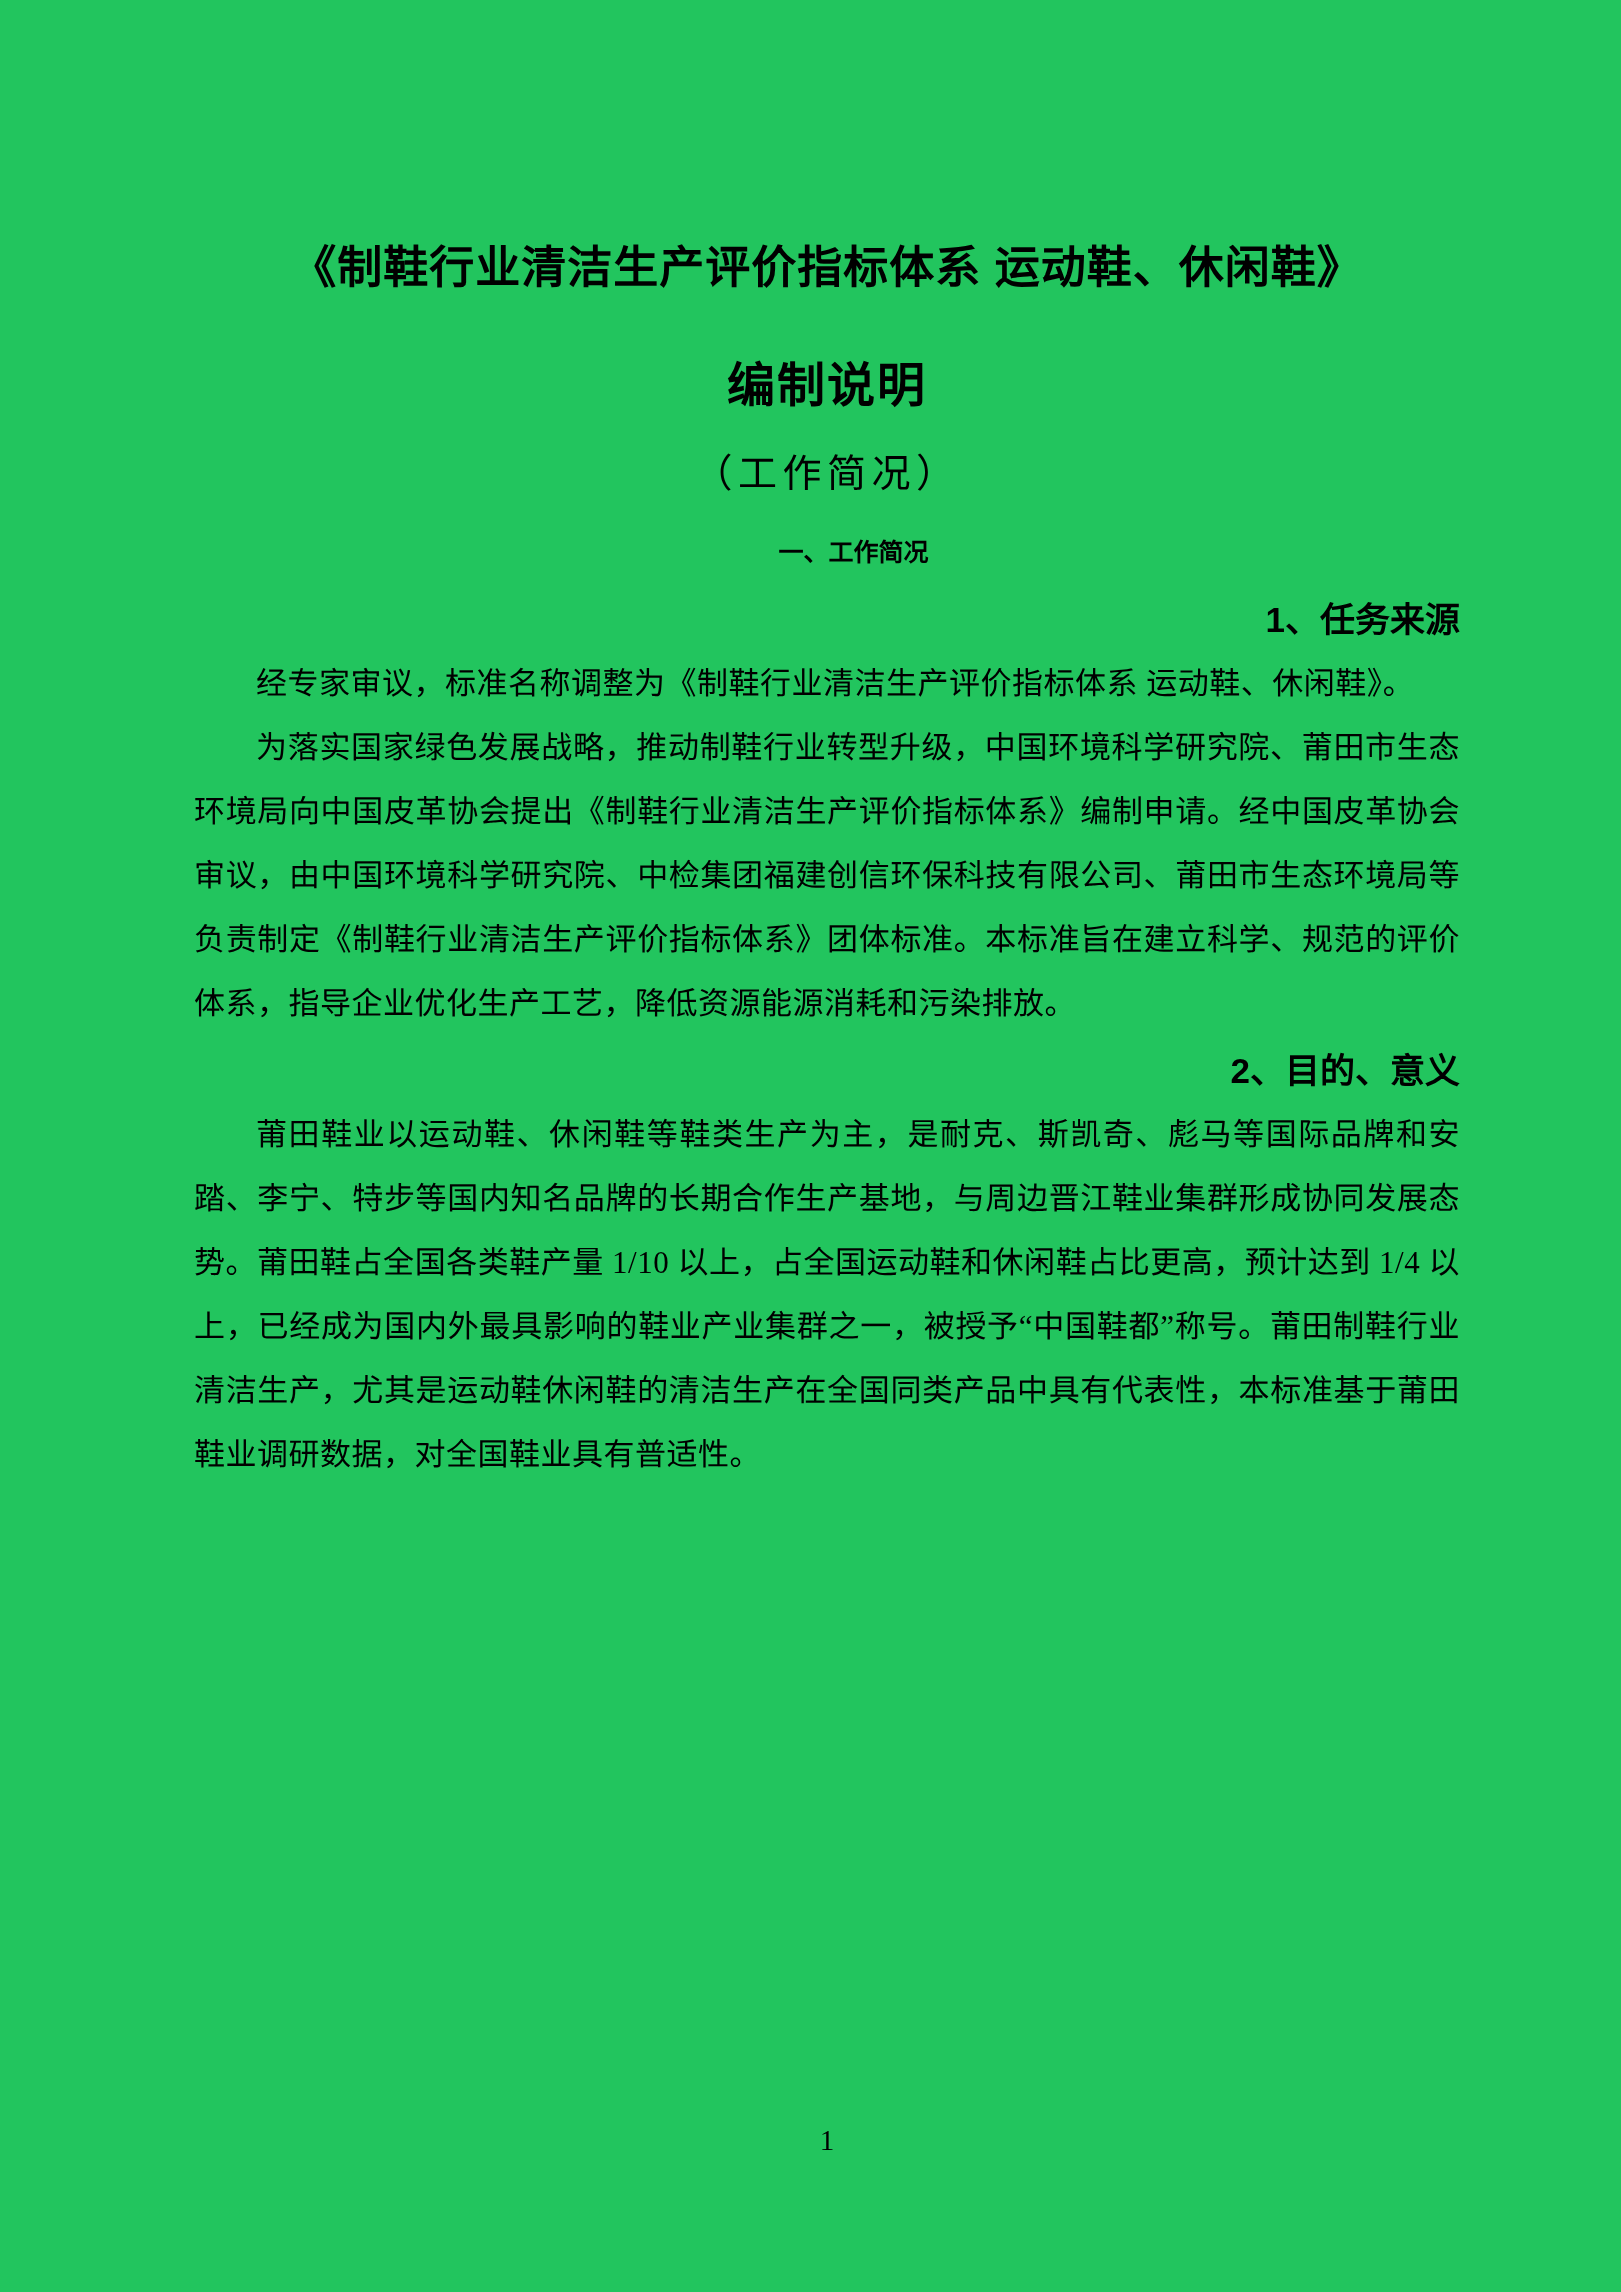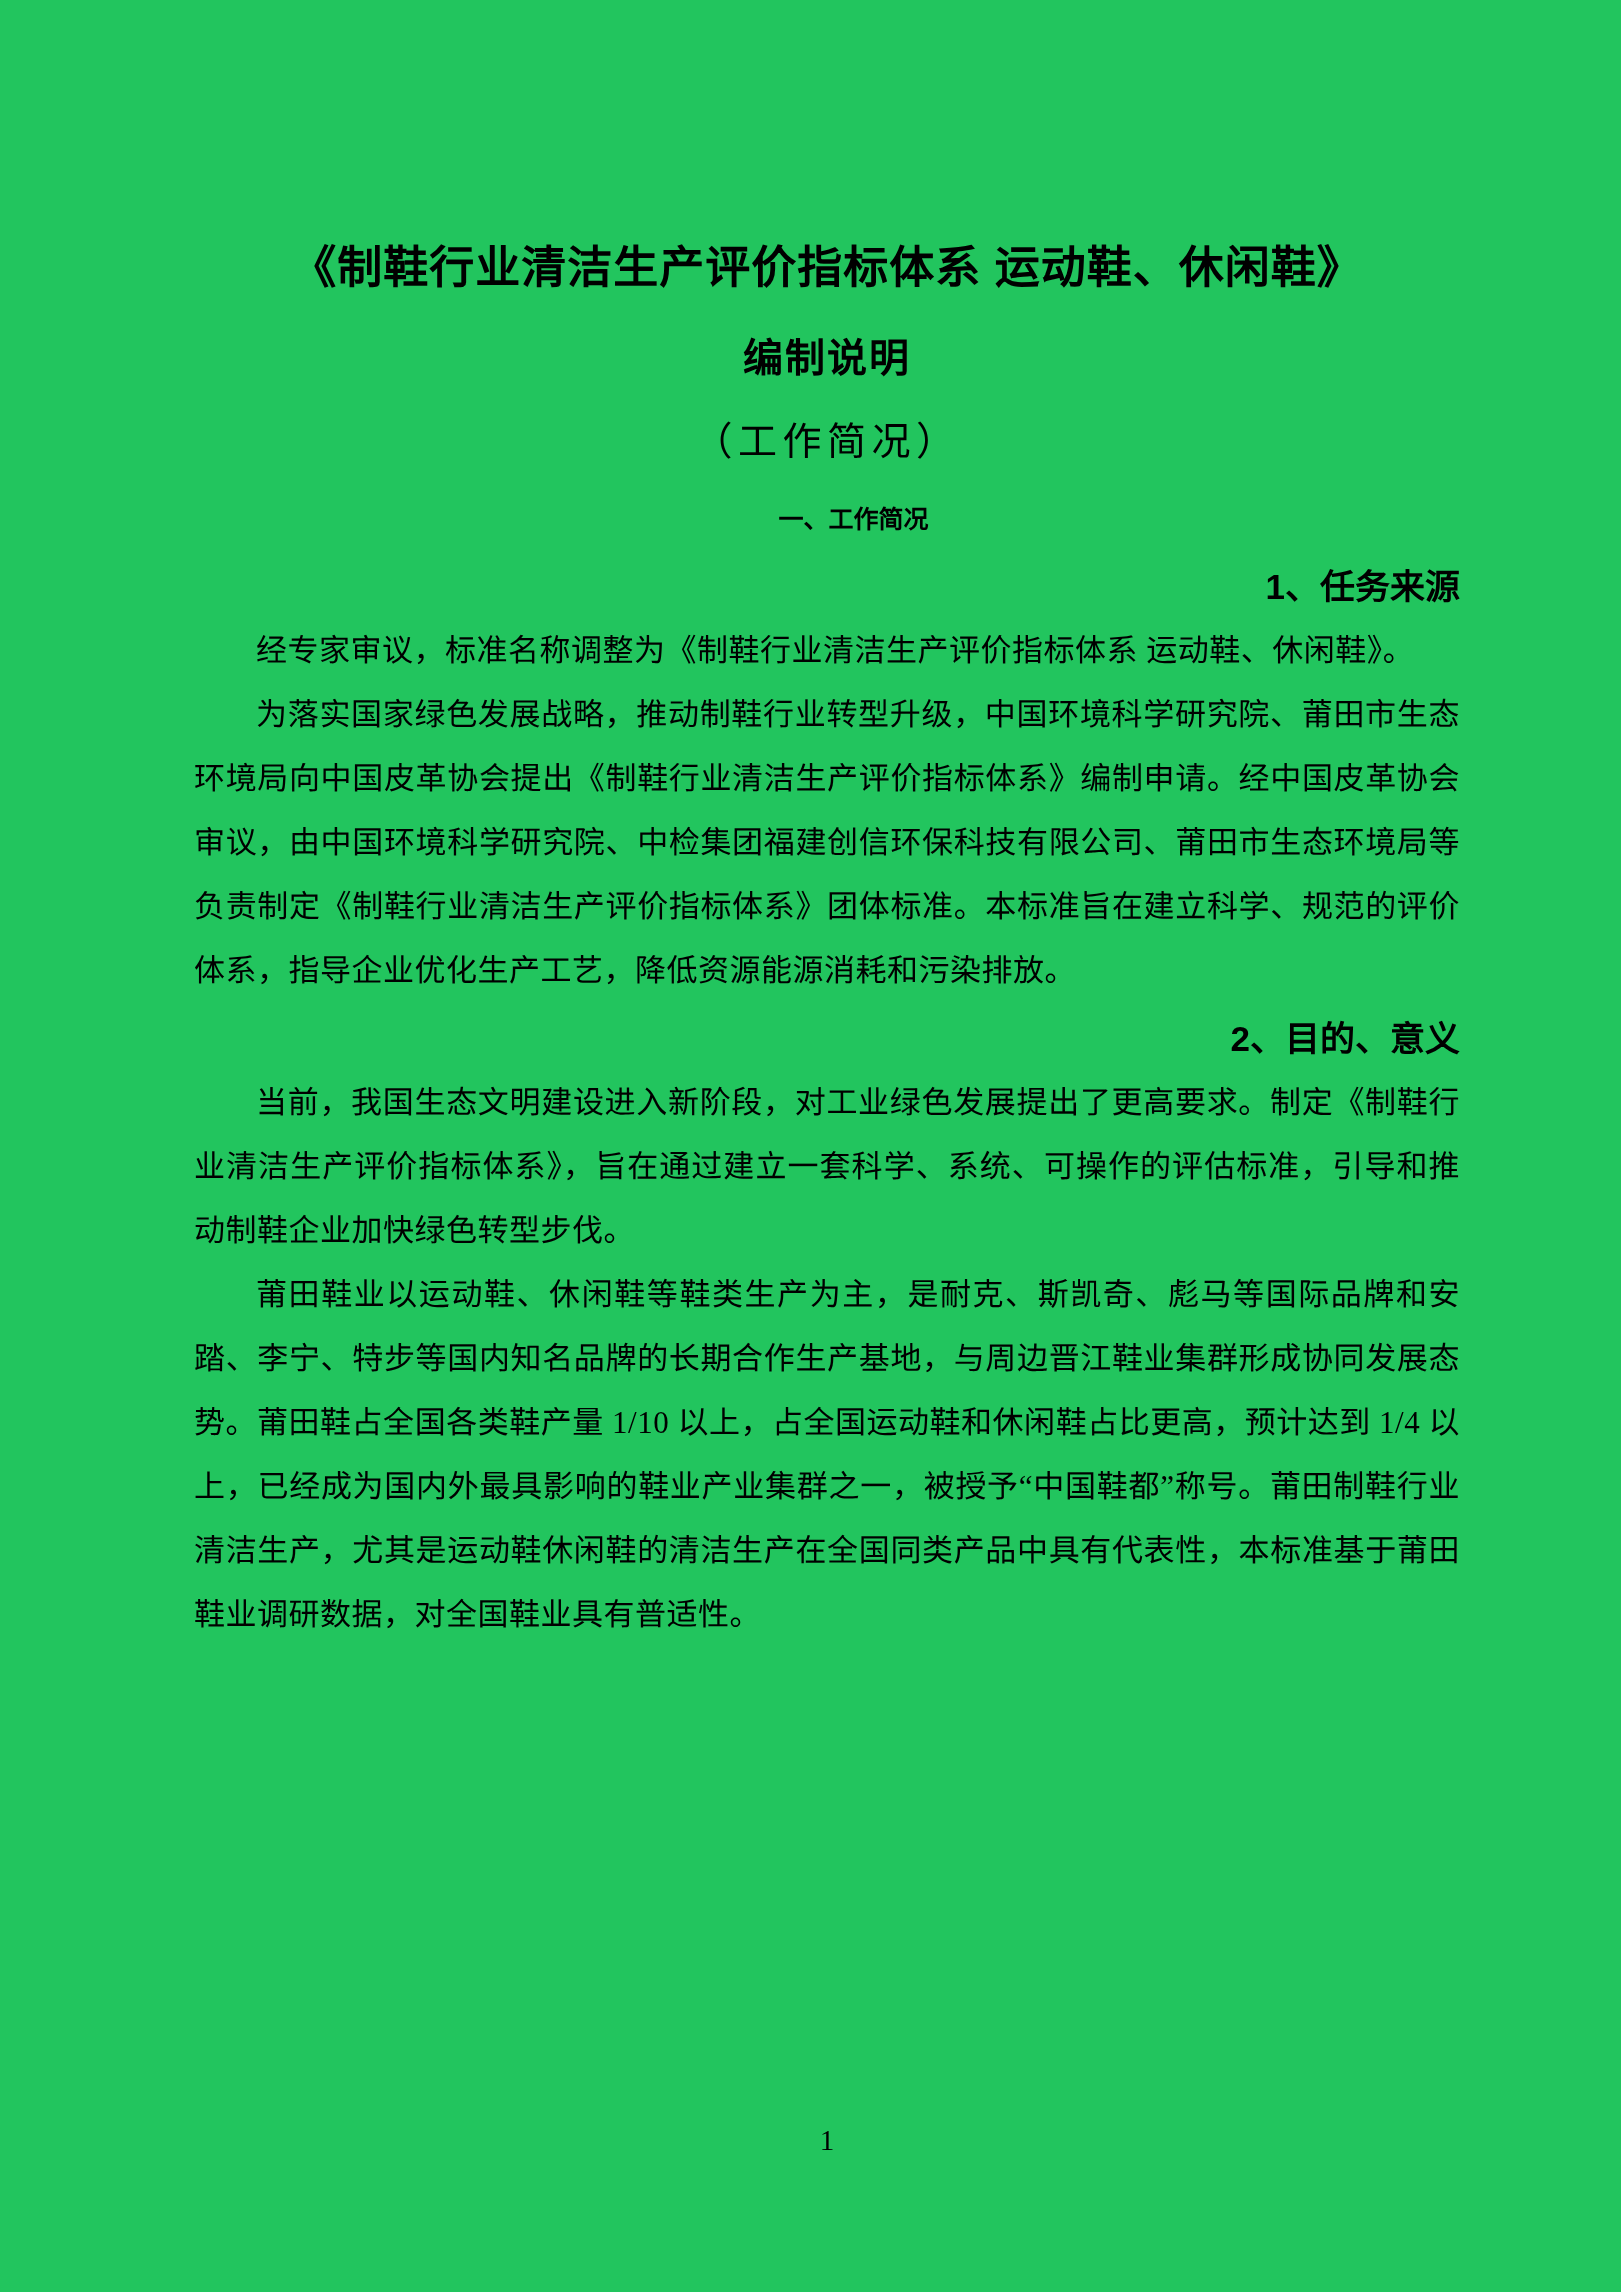--- a/index.html
+++ b/index.html
@@ -26,24 +26,24 @@
     margin: 0;
     font-family: "Liberation Sans", "DejaVu Sans", sans-serif;
     font-weight: bold;
     font-size: 45px;
     line-height: 1.1;
     text-align: center;
     letter-spacing: 1px;
     white-space: nowrap;
   }
   .doc-subtitle {
-    margin: 43px 0 0 0;
+    margin: 67px 0 0 0;
     font-family: "Liberation Sans", "DejaVu Sans", sans-serif;
     font-weight: bold;
-    font-size: 40px;
+    font-size: 48px;
     line-height: 1.1;
     text-align: center;
     letter-spacing: 2px;
   }
   .draft-note {
     margin: 41px 0 0 0;
     font-family: "Liberation Serif", "DejaVu Serif", serif;
     font-weight: normal;
     font-size: 39px;
     line-height: 1.1;
@@ -110,21 +110,20 @@
 
     <h4>1、任务来源</h4>
 
     <p>经专家审议，标准名称调整为《制鞋行业清洁生产评价指标体系 运动鞋、休闲鞋》。</p>
 
     <p>为落实国家绿色发展战略，推动制鞋行业转型升级，中国环境科学研究院、莆田市生态环境局向中国皮革协会提出《制鞋行业清洁生产评价指标体系》编制申请。经中国皮革协会审议，由中国环境科学研究院、中检集团福建创信环保科技有限公司、莆田市生态环境局等负责制定《制鞋行业清洁生产评价指标体系》团体标准。本标准旨在建立科学、规范的评价体系，指导企业优化生产工艺，降低资源能源消耗和污染排放。</p>
 
 
     <h4>2、目的、意义</h4>
 
-    <p>当前，我国生态文明建设进入新阶段，对工业绿色发展提出了更高要求。制定《制鞋行业清洁生产评价指标体系》，旨在通过建立一套科学、系统、可操作的评估标准，引导和推动制鞋企业加快绿色转型步伐。</p>
 
     <p>莆田鞋业以运动鞋、休闲鞋等鞋类生产为主，是耐克、斯凯奇、彪马等国际品牌和安踏、李宁、特步等国内知名品牌的长期合作生产基地，与周边晋江鞋业集群形成协同发展态势。莆田鞋占全国各类鞋产量 1/10 以上，占全国运动鞋和休闲鞋占比更高，预计达到 1/4 以上，已经成为国内外最具影响的鞋业产业集群之一，被授予“中国鞋都”称号。莆田制鞋行业清洁生产，尤其是运动鞋休闲鞋的清洁生产在全国同类产品中具有代表性，本标准基于莆田鞋业调研数据，对全国鞋业具有普适性。</p>
 
 
   </div>
 
   <div class="page-number">1</div>
 
 </div>
 

